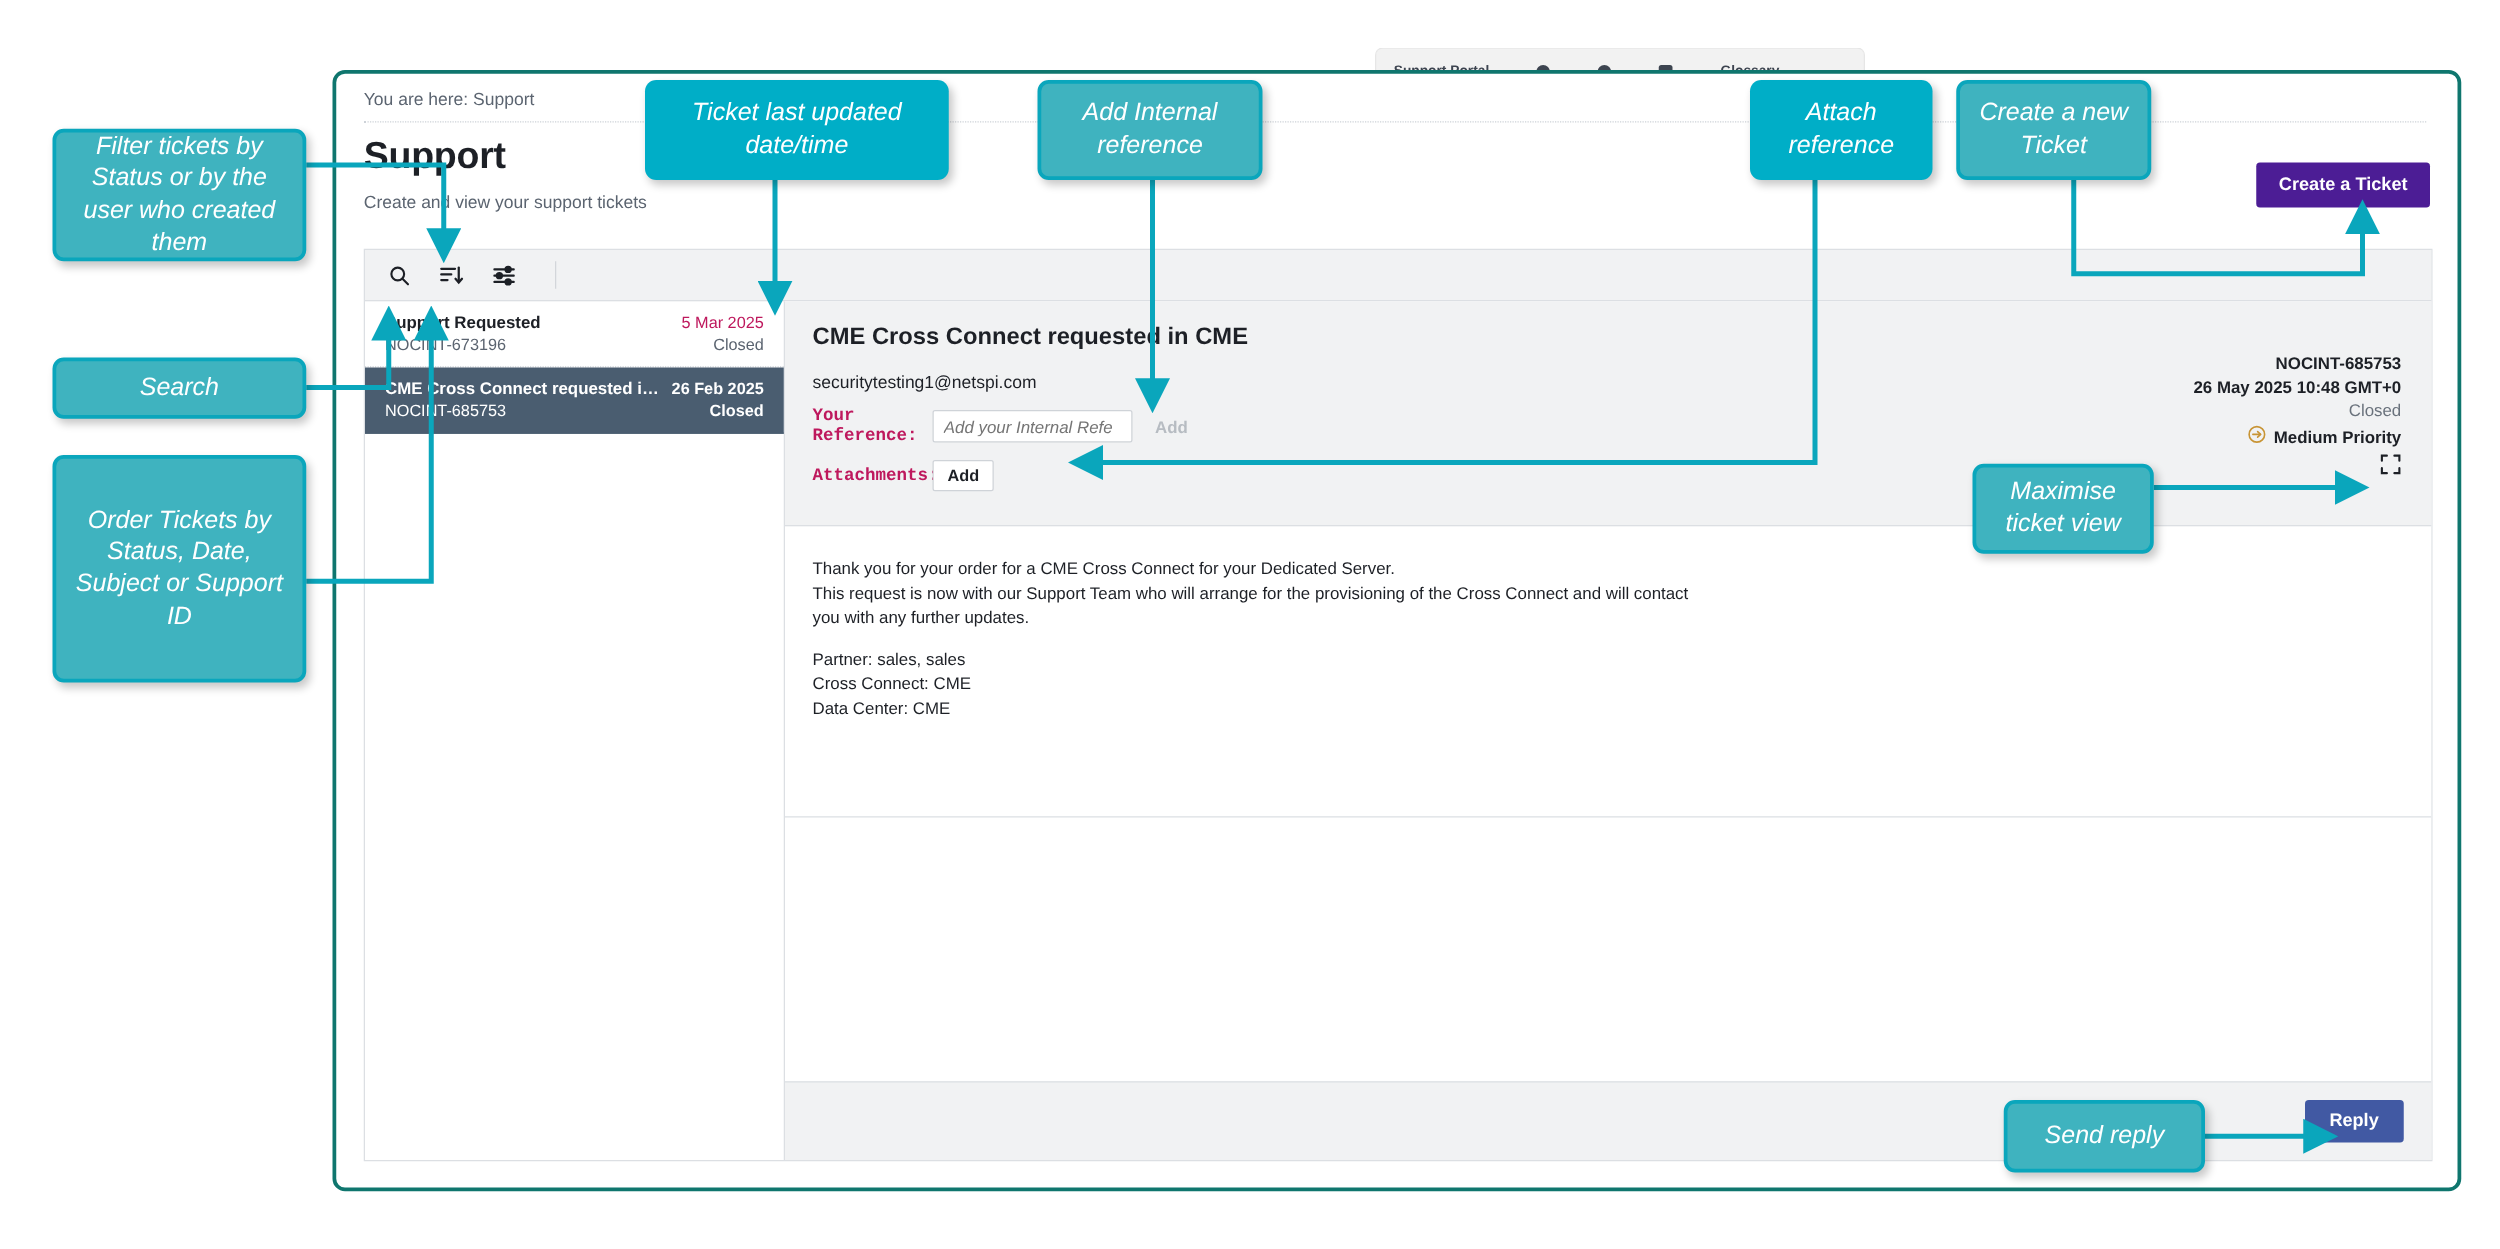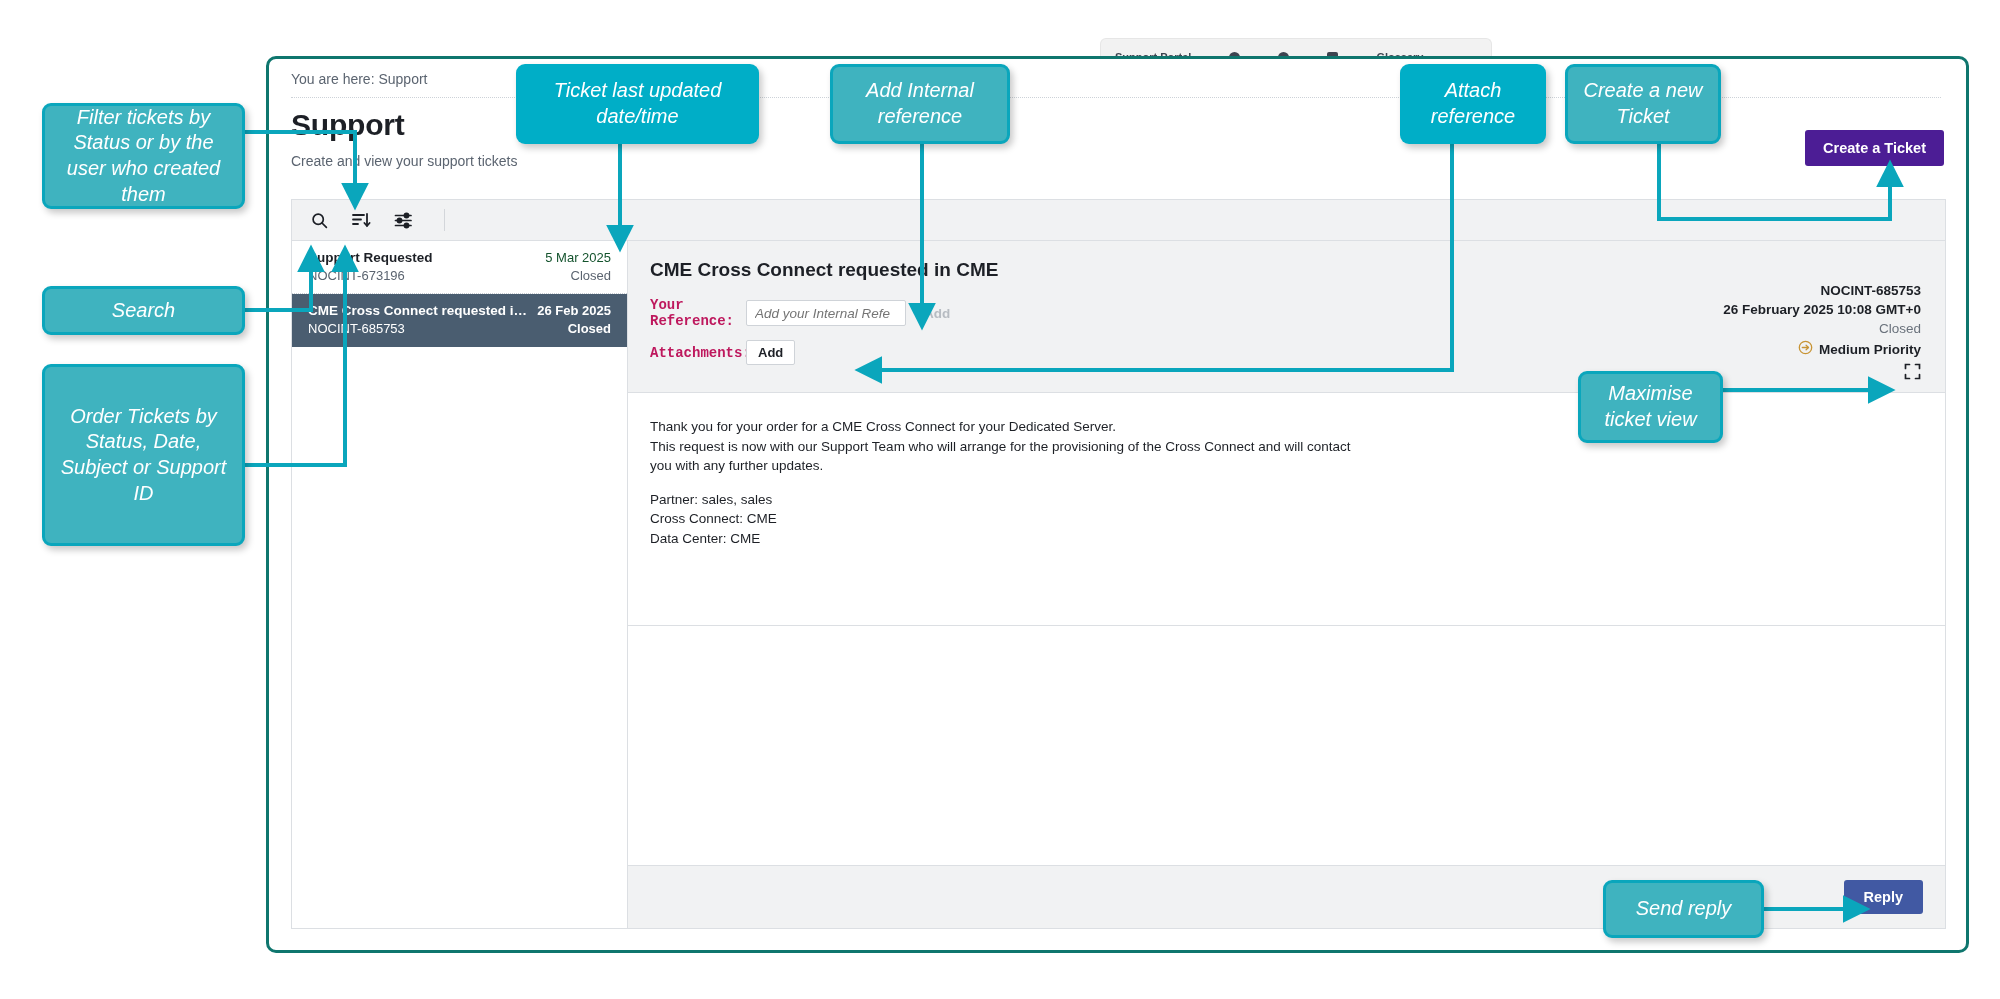--- a/index.html
+++ b/index.html
@@ -97,21 +97,21 @@
     padding:9px 16px 10px 16px;cursor:pointer;
     border-bottom:1px dotted #c9ced4;
     display:flex;flex-direction:column;gap:3px;
   }
   .ticket-row.selected{background:#4a5d70;border-bottom:1px solid #4a5d70;}
   .tr-line{display:flex;justify-content:space-between;align-items:baseline;gap:10px;}
   .tr-subject{
     font-size:13.5px;font-weight:bold;color:#1d2026;
     white-space:nowrap;overflow:hidden;text-overflow:ellipsis;
   }
-  .tr-date{font-size:13px;color:#14532d;white-space:nowrap;}
+  .tr-date{font-size:13px;color:#be185d;white-space:nowrap;}
   .tr-id{font-size:13px;color:#5b6470;}
   .tr-status{font-size:13px;color:#5b6470;white-space:nowrap;}
   .ticket-row.selected .tr-subject,
   .ticket-row.selected .tr-date,
   .ticket-row.selected .tr-id,
   .ticket-row.selected .tr-status{color:#ffffff;}
   .ticket-row.selected .tr-date,
   .ticket-row.selected .tr-status{font-weight:bold;}
 
   
@@ -271,35 +271,36 @@
             <span class="tr-status">Closed</span>
           </div>
         </div>
 
       </div>
 
       <div id="ticket-detail">
 
         <div id="detail-header">
           <div id="detail-title">CME Cross Connect requested in CME</div>
+          <div id="detail-email">securitytesting1@netspi.com</div>
 
           <div class="detail-field-row">
             <span class="dfr-label">Your Reference:</span>
             <input id="reference-input" type="text" placeholder="Add your Internal Refe" style="">
             <button id="reference-add">Add</button>
           </div>
 
           <div class="detail-field-row">
             <span class="dfr-label">Attachments:</span>
             <button id="attachments-add">Add</button>
           </div>
 
           <div id="detail-meta">
             <div class="meta-id">NOCINT-685753</div>
-            <div class="meta-date">26 February 2025 10:08 GMT+0</div>
+            <div class="meta-date">26 May 2025 10:48 GMT+0</div>
             <div class="meta-status">Closed</div>
             <div class="meta-priority">
               <span>
                 <svg width="15" height="15" viewBox="0 0 15 15" fill="none" stroke="#c89434" stroke-width="1.3">
                   <circle cx="7.5" cy="7.5" r="6.2"></circle>
                   <line x1="4.3" y1="7.5" x2="10.3" y2="7.5" stroke-linecap="round"></line>
                   <polyline points="8.1,5.3 10.5,7.5 8.1,9.7" stroke-linecap="round" stroke-linejoin="round"></polyline>
                 </svg>
               </span>
               <span>Medium Priority</span>

